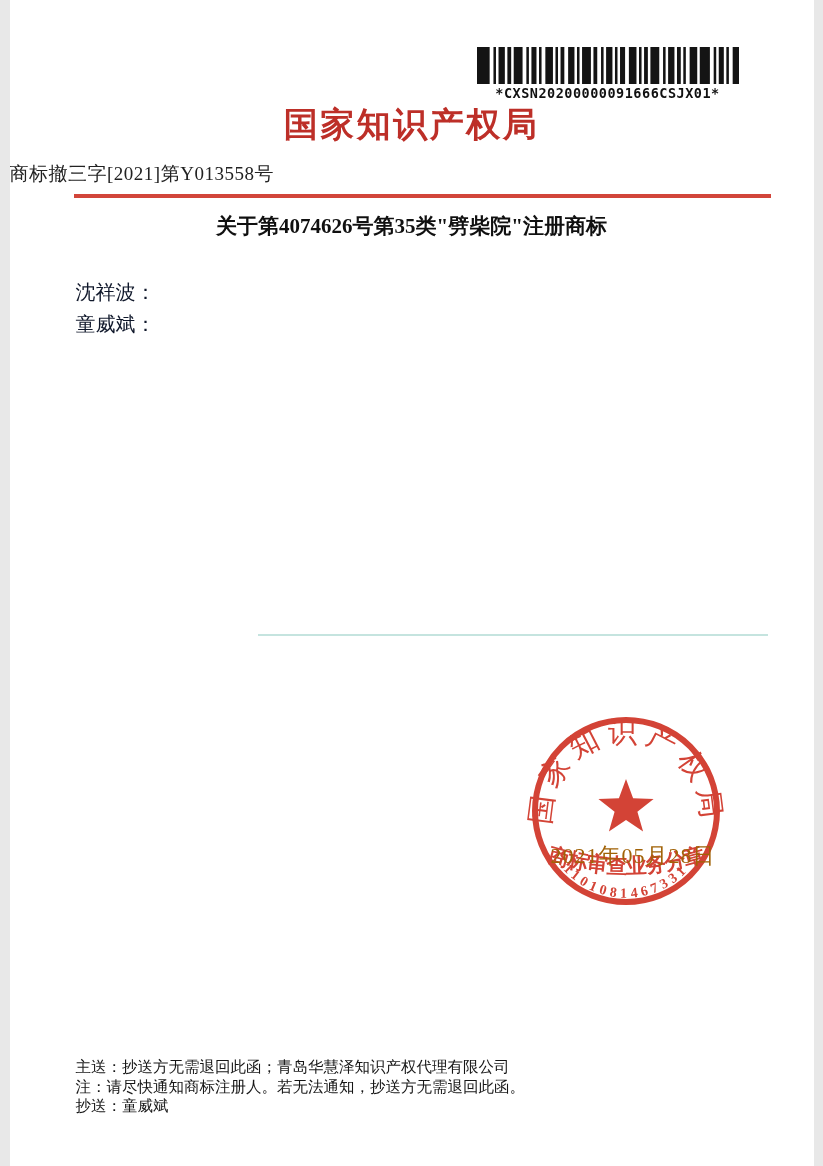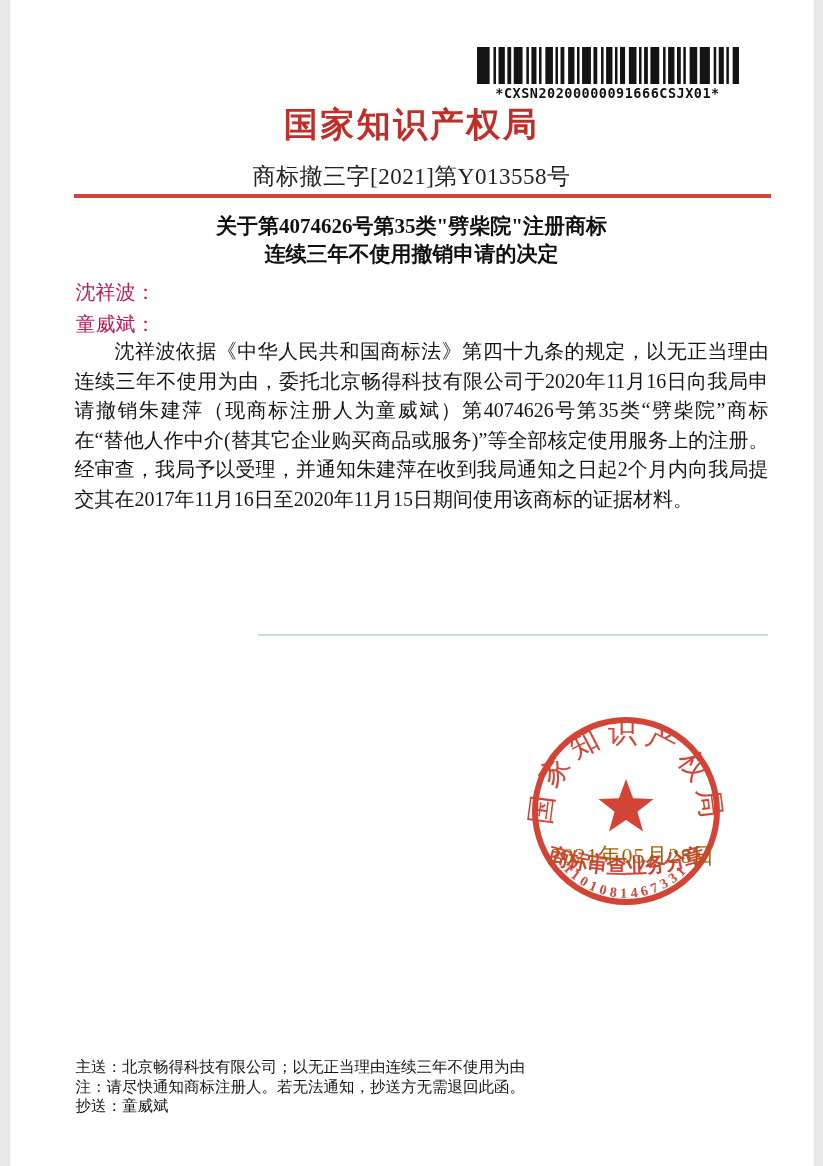--- a/index.html
+++ b/index.html
@@ -8,27 +8,27 @@
     font-family:"Liberation Serif","DejaVu Serif",serif;color:#1c1c1c;overflow:hidden;
   }
   
   .barcode-wrap{position:absolute;top:47px;right:75px;width:262px;text-align:center;}
   #barcode-svg{width:262px;height:37px;display:block;}
   #barcode-svg rect{fill:#141414;}
   .barcode-text{margin-top:1px;font-family:"DejaVu Sans Mono",monospace;font-size:13.5px;font-weight:bold;letter-spacing:.5px;color:#111;white-space:nowrap;}
   
   .agency{position:absolute;top:102px;left:0;width:100%;margin:0;text-align:center;
     font-size:34px;font-weight:600;letter-spacing:2.5px;color:#bd2f28;}
-  .docnum{position:absolute;top:161px;left:0;width:100%;text-align:center;font-size:23px;color:#222;letter-spacing:.5px;}
+  .docnum{position:absolute;top:161px;left:0;width:100%;font-size:19px;color:#222;letter-spacing:.5px;}
   .redline{position:absolute;top:194px;left:64px;width:697px;height:4px;background:#d2453a;}
   
   .doc-title{position:absolute;top:212px;left:0;width:100%;text-align:center;
     font-size:21px;font-weight:bold;line-height:28px;color:#101010;}
   
-  .addr{position:absolute;left:66px;font-size:20px;color:#be185d;}
+  .addr{position:absolute;left:66px;font-size:20px;color:#0f172a;}
   .addr-1{top:279px;} .addr-2{top:311px;}
   
   .bodytext{position:absolute;top:337px;left:65px;width:694px;font-size:20px;line-height:29.5px;
     text-align:justify;color:#161616;}
   .bodytext p{margin:0;text-indent:2em;}
   
   .artifact-line{position:absolute;top:634px;left:248px;width:510px;height:2px;background:rgba(116,190,178,.42);}
   
   .seal{position:absolute;top:711px;left:516px;width:200px;height:200px;z-index:2;opacity:.93;}
   .seal text{font-family:"Liberation Serif","DejaVu Serif",serif;}
@@ -80,28 +80,26 @@
       </svg>
     <div class="barcode-text">*CXSN20200000091666CSJX01*</div>
   </div>
 
   <h1 class="agency">国家知识产权局</h1>
   <div class="docnum">商标撤三字[2021]第Y013558号</div>
   <div class="redline"></div>
 
   <div class="doc-title">
     <div>关于第4074626号第35类"劈柴院"注册商标</div>
-    <div>连续三年不使用撤销申请的决定</div>
   </div>
 
   <div class="addr addr-1">沈祥波：</div>
   <div class="addr addr-2">童威斌：</div>
 
   <div class="bodytext">
-    <p>沈祥波依据《中华人民共和国商标法》第四十九条的规定，以无正当理由连续三年不使用为由，委托北京畅得科技有限公司于2020年11月16日向我局申请撤销朱建萍（现商标注册人为童威斌）第4074626号第35类“劈柴院”商标在“替他人作中介(替其它企业购买商品或服务)”等全部核定使用服务上的注册。经审查，我局予以受理，并通知朱建萍在收到我局通知之日起2个月内向我局提交其在2017年11月16日至2020年11月15日期间使用该商标的证据材料。</p>
   </div>
 
   <div class="artifact-line"></div>
 
   <svg class="seal" viewBox="0 0 200 200">
     <circle cx="100" cy="100" r="91" fill="none" stroke="#d03527" stroke-width="6"></circle>
     <path id="sealTopArc" d="M 25,106 A 75,75 0 1 1 175,106" fill="none"></path>
     <path id="sealBottomArc" d="M 22,150 A 260,260 0 0 0 178,150" fill="none"></path>
     <path id="sealNumArc" d="M 32,152 A 84,84 0 0 0 168,152" fill="none"></path>
     <text fill="#d03527" font-size="29" letter-spacing="7">
@@ -112,18 +110,18 @@
       <textPath href="#sealBottomArc" startOffset="50%" text-anchor="middle">商标审查业务分章</textPath>
     </text>
     <text fill="#d03527" font-size="14" font-weight="bold" letter-spacing="4">
       <textPath href="#sealNumArc" startOffset="50%" text-anchor="middle">1101081467331</textPath>
     </text>
   </svg>
 
   <div class="date">2021年05月28日</div>
 
   <div class="footer">
-    <div>主送：北京畅得科技有限公司；以无正当理由连续三年不使用为由</div>
+    <div>主送：抄送方无需退回此函；青岛华慧泽知识产权代理有限公司</div>
     <div>注：请尽快通知商标注册人。若无法通知，抄送方无需退回此函。</div>
     <div>抄送：童威斌</div>
   </div>
 
 </div>
 
 </body></html>

